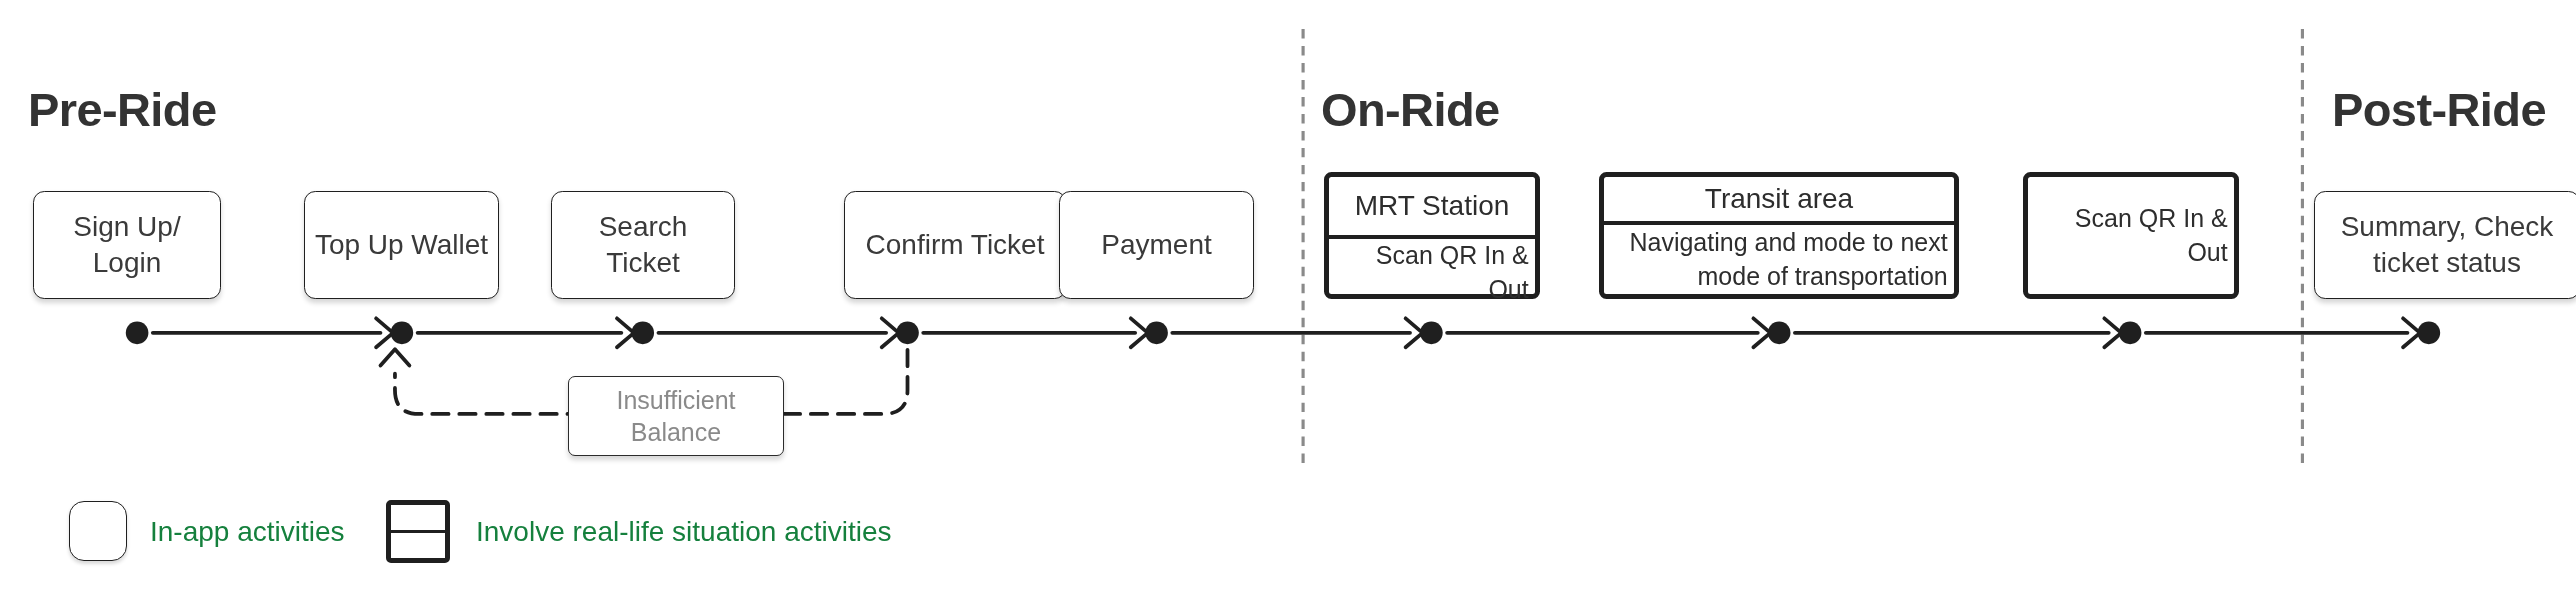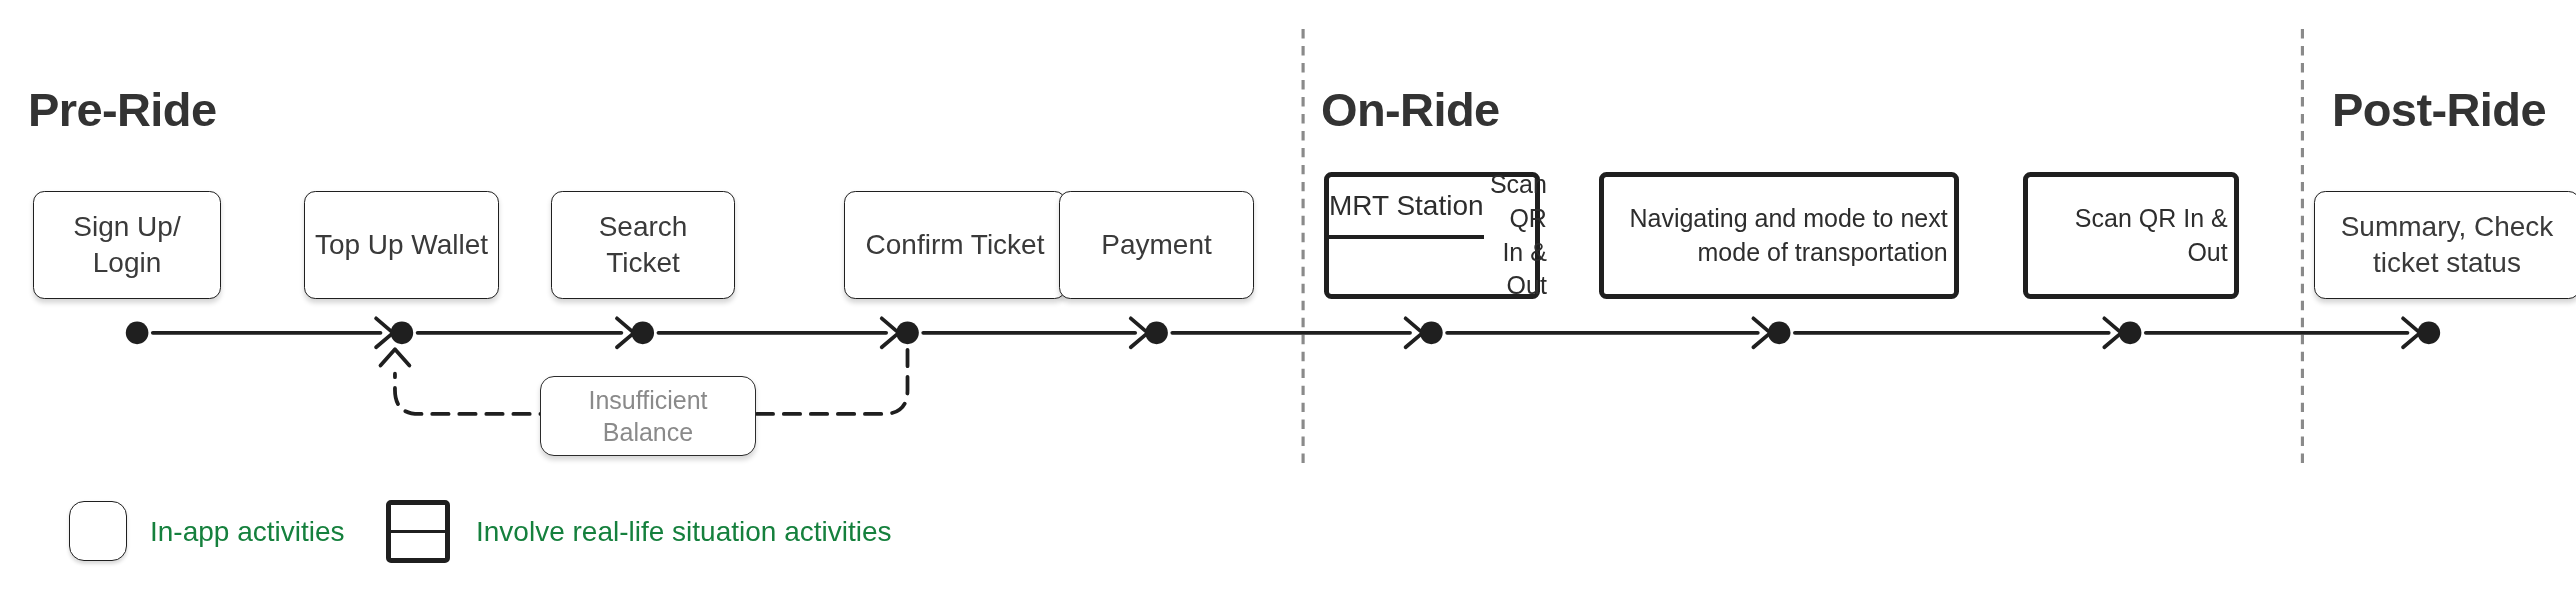--- a/index.html
+++ b/index.html
@@ -15,35 +15,35 @@
   .app-box{
     position:absolute;top:191px;height:108px;box-sizing:border-box;
     background:#ffffff;border:1.9px solid #1f1f1f;border-radius:11.3px;
     display:flex;align-items:center;justify-content:center;text-align:center;
     font-size:28px;color:#3a3a3a;line-height:1.3;
     box-shadow:0 3.1px 5px rgba(0,0,0,0.16);z-index:2;padding:0 8.8px;
   }
   .real-box{
     position:absolute;top:172px;height:127px;box-sizing:border-box;
     background:#ffffff;border:5px solid #1f1f1f;border-radius:7.5px;
-    display:flex;z-index:2;
+    display:flex;flex-direction:column;z-index:2;
   }
   .real-title{
     height:58px;flex:0 0 auto;border-bottom:4.4px solid #1f1f1f;
     display:flex;align-items:center;justify-content:center;text-align:center;
     font-size:28px;color:#2d2d2d;
   }
   .real-box.two-line .real-title{height:44px;}
   .real-sub{
     flex:1 1 auto;display:flex;align-items:center;justify-content:center;
     text-align:right;font-size:25px;color:#2d2d2d;line-height:1.35;padding:0 6.3px;
   }
   .note-box{
-    position:absolute;left:540px;top:376px;width:216px;height:80px;box-sizing:border-box;
-    background:#ffffff;border:1.9px solid #2b2b2b;border-radius:14px;
+    position:absolute;left:568px;top:376px;width:216px;height:80px;box-sizing:border-box;
+    background:#ffffff;border:1.9px solid #2b2b2b;border-radius:7px;
     display:flex;align-items:center;justify-content:center;text-align:center;
     font-size:25px;line-height:1.3;color:#8a8a8a;
     box-shadow:0 3.1px 5px rgba(0,0,0,0.16);z-index:3;padding:0 25px;
   }
   .legend-swatch-app{
     position:absolute;left:69px;top:501px;width:58px;height:60px;box-sizing:border-box;
     border:1.9px solid #1f1f1f;border-radius:15px;background:#ffffff;
     box-shadow:0 2.5px 3.8px rgba(0,0,0,0.15);z-index:2;
   }
   .legend-swatch-real{
@@ -106,20 +106,21 @@
 <div class="app-box" style="left:304px;width:195px">Top Up Wallet</div>
 <div class="app-box" style="left:551px;width:184px">Search Ticket</div>
 <div class="app-box" style="left:844px;width:222px">Confirm Ticket</div>
 <div class="app-box" style="left:1059px;width:195px">Payment</div>
 
 <div class="real-box" style="left:1324px;width:216px">
   <div class="real-title">MRT Station</div>
   <div class="real-sub">Scan QR In &amp; Out</div>
 </div>
 <div class="real-box two-line" style="left:1599px;width:360px">
+  <div class="real-title">Transit area</div>
   <div class="real-sub">Navigating and mode to next mode of transportation</div>
 </div>
 <div class="real-box" style="left:2023px;width:216px">
   <div class="real-sub">Scan QR In &amp; Out</div>
 </div>
 
 <div class="app-box" style="left:2314px;width:266px">Summary, Check ticket status</div>
 
 <div class="note-box">Insufficient Balance</div>
 

